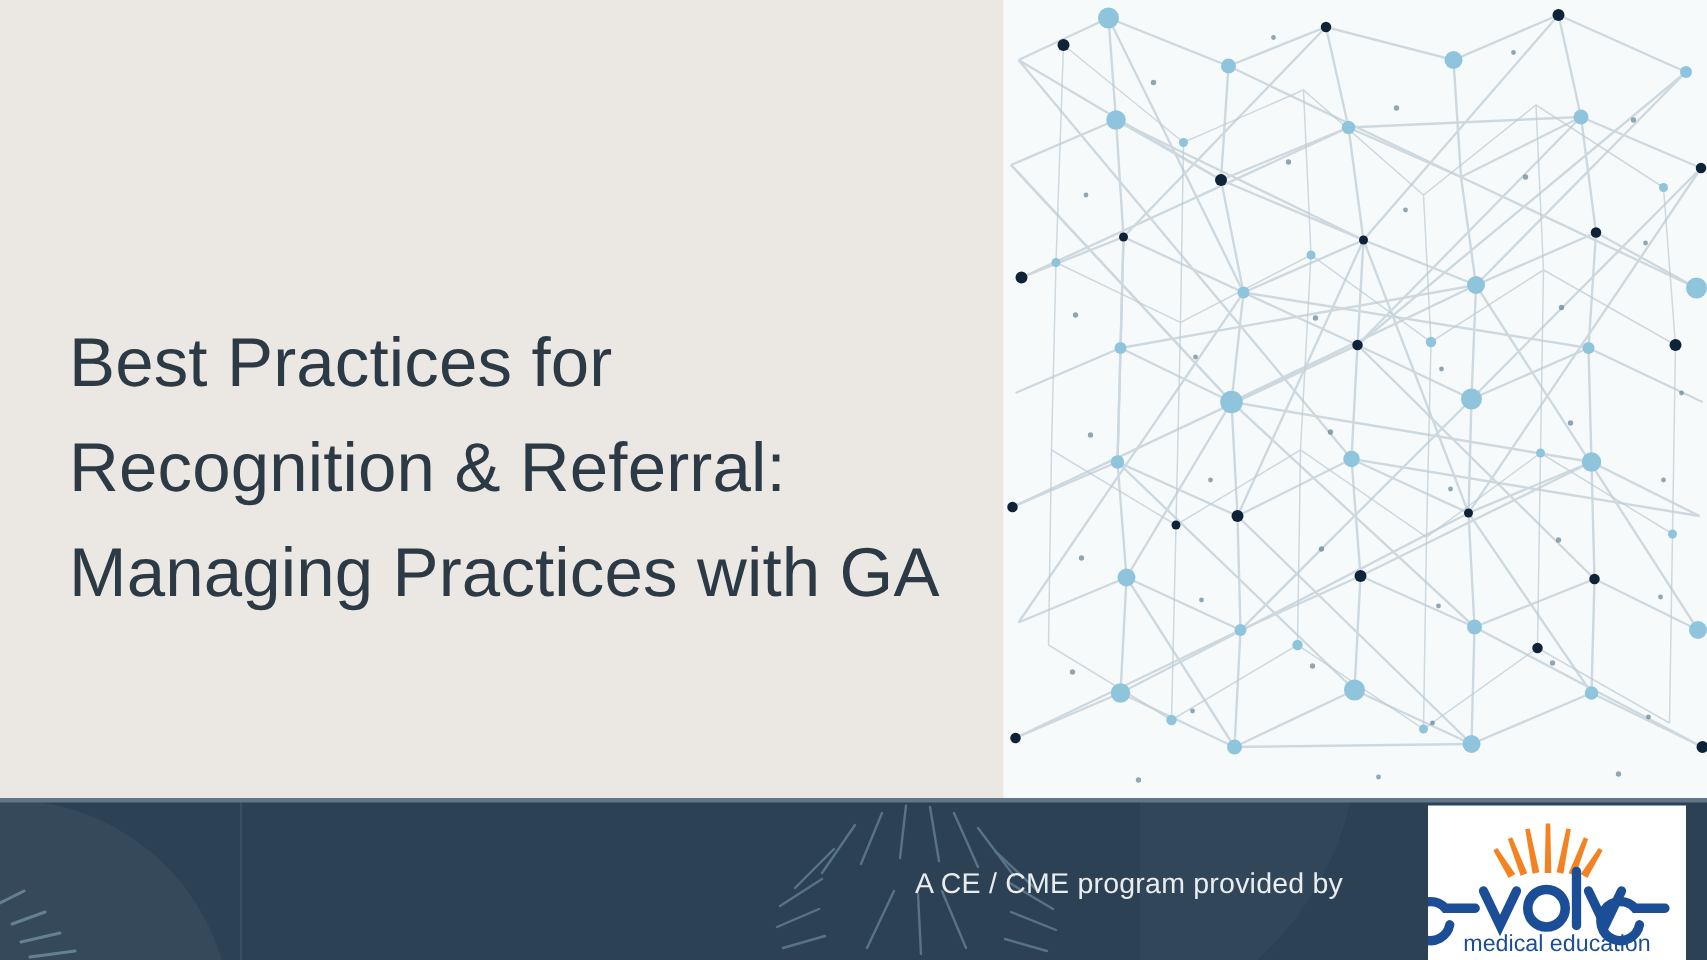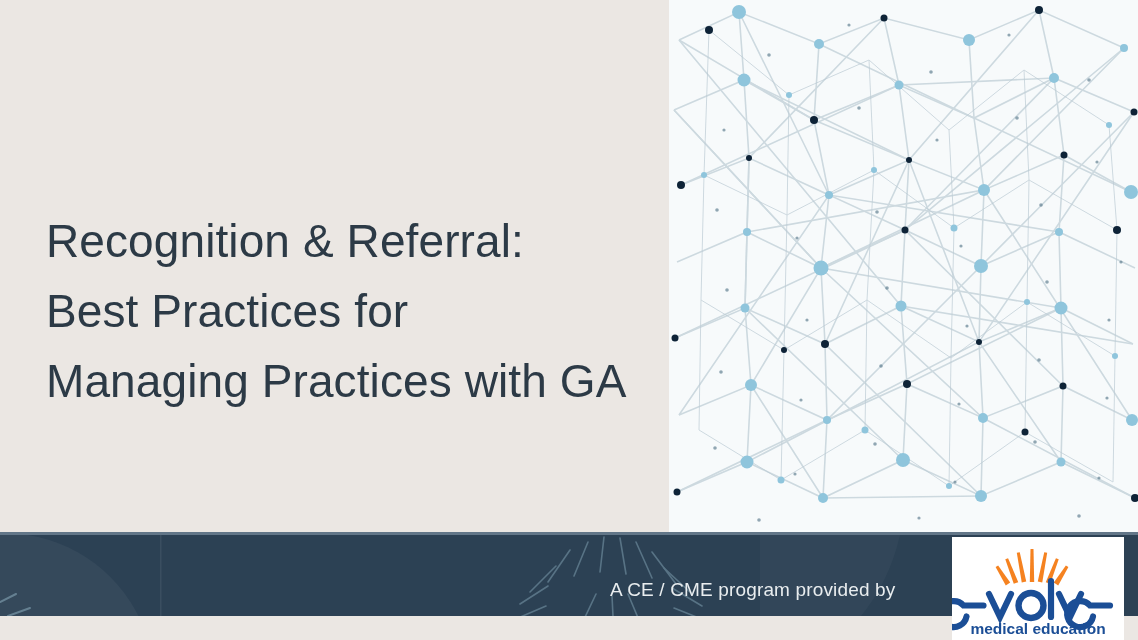--- a/index.html
+++ b/index.html
@@ -55,21 +55,21 @@
     letter-spacing: 0.1px;
     white-space: nowrap;
   }
 
   
   .footer {
     position: absolute;
     left: 0;
     top: 532px;
     width: 1138px;
-    height: 84px;
+    height: 108px;
     background: #2C4154;
     overflow: hidden;
   }
   .footer-topline {
     position: absolute;
     left: 0; top: 0;
     width: 1138px;
     height: 3px;
     background: #8FA3B2;
     opacity: .55;
@@ -96,21 +96,20 @@
 
   
   .logo-box {
     position: absolute;
     left: 952px;
     top: 537px;
     width: 172px;
     height: 101px;
     background: #7dd3fc;
     box-sizing: border-box;
-    font-weight: bold;
   }
   .logo-box svg {
     display: block;
     width: 172px;
     height: 103px;
   }
 </style>
 </head>
 <body>
 
@@ -262,22 +261,22 @@
         <circle cx="366" cy="442" r="1.8"></circle>
           <circle cx="430" cy="478" r="1.6"></circle>
         <circle cx="90" cy="520" r="1.8"></circle>
           <circle cx="250" cy="518" r="1.6"></circle>
         <circle cx="410" cy="516" r="1.8"></circle>
       </g>
     </svg>
   </div>
 
   <div class="title-block">
+    <div class="title-line">Best Practices for</div>
     <div class="title-line">Recognition &amp; Referral:</div>
-    <div class="title-line">Best Practices for</div>
     <div class="title-line">Managing Practices with GA</div>
   </div>
 
   <div class="footer">
     <div class="footer-topline"></div>
     <svg class="footer-deco" viewBox="0 0 1138 108" xmlns="http://www.w3.org/2000/svg">
       <path d="M0 3 L0 108 L148 108 A150 150 0 0 0 28 3 Z" fill="#FFFFFF" opacity="0.045"></path>
       <rect x="160" y="3" width="1.5" height="105" fill="#FFFFFF" opacity="0.07"></rect>
       <g stroke="#9FC4D4" stroke-width="2" stroke-linecap="round" opacity="0.45">
         <line x1="0" y1="70" x2="16" y2="62"></line>

